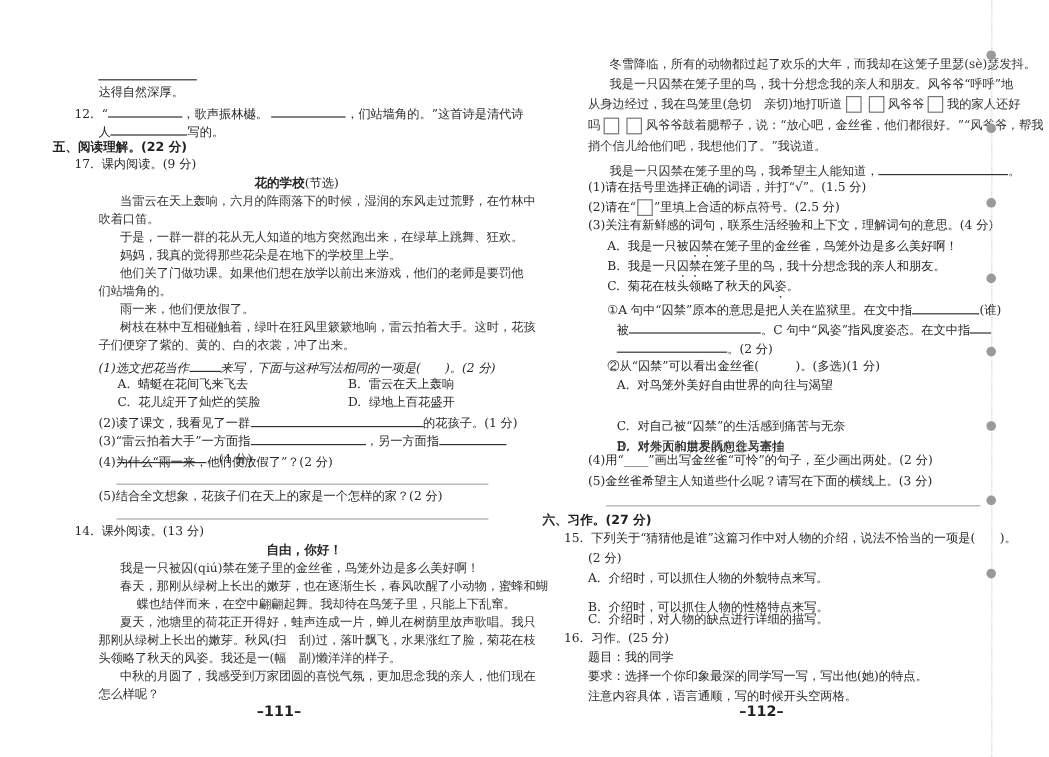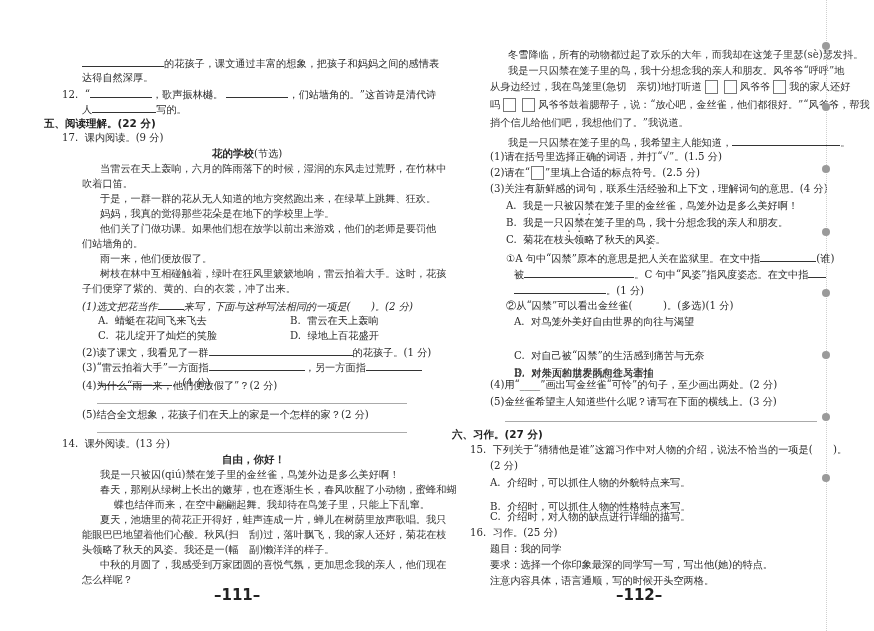--- a/index.html
+++ b/index.html
@@ -7,32 +7,32 @@
     width:874px; height:631px; background:#ffffff; position:relative; overflow:hidden;
     font-family:"DejaVu Serif", "Liberation Serif", serif; color:#2a2a2a;
   }
   .line { position:absolute; font-size:10.2px; line-height:14px; white-space:nowrap; }
   .kai { font-family:"DejaVu Serif", serif; color:#333; }
   .sec { font-family:"DejaVu Sans", "Liberation Sans", sans-serif; font-weight:bold; font-size:10.5px; color:#1f1f1f; }
   .title { font-family:"DejaVu Sans", sans-serif; font-weight:bold; font-size:10.5px; }
   .blank { display:inline-block; border-bottom:1px solid #333; height:11px; vertical-align:baseline; }
   .box { display:inline-block; width:11px; height:12px; border:1px solid #777; vertical-align:middle; margin:0 3px; background:#fff; }
   .rule { position:absolute; height:1px; background:#aaa; }
-  .pagenum { position:absolute; font-family:"DejaVu Sans", "Liberation Sans", sans-serif; font-weight:bold; font-size:15px; color:#222; }
+  .pagenum { position:absolute; font-family:"DejaVu Sans", "Liberation Sans", sans-serif; font-weight:bold; font-size:12px; color:#222; }
   .dotted { position:absolute; left:826px; top:0; width:0; height:631px; border-left:1px dotted #cfcfcf; }
   .hole { position:absolute; left:822px; width:8px; height:8px; border-radius:50%; background:#9a9a9a; }
   .dot-em { text-emphasis: dot; -webkit-text-emphasis: dot; text-emphasis-position: under; }
 </style>
 </head>
 <body>
 
 <div>
 
   <div class="line" style="left:82px;top:55px;">
-    <span class="blank" style="width:82px;"></span><span>的花孩子，课文通过丰富的想象，把孩子和妈妈之间的感情表</span>
+    <span class="blank" style="width:82px;"></span>
   </div>
   <div class="line" style="left:82px;top:71px;">达得自然深厚。</div>
 
   <div class="line" style="left:62px;top:86px;">
     <span>12.</span>&nbsp;&nbsp;<span>“</span><span class="blank" style="width:62px;"></span><span>，歌声振林樾。</span> <span class="blank" style="width:62px;"></span><span>，们站墙角的。”这首诗是清代诗</span>
   </div>
   <div class="line" style="left:82px;top:101px;">
     <span>人</span><span class="blank" style="width:64px;"></span><span>写的。</span>
   </div>
 
@@ -90,21 +90,21 @@
 
   <div class="line" style="left:62px;top:437px;">
     <span>14.</span>&nbsp;&nbsp;<span>课外阅读。(13 分)</span>
   </div>
   <div class="line title" style="left:222px;top:452px;">自由，你好！</div>
 
   <div class="line kai" style="left:100px;top:468px;">我是一只被囚(qiú)禁在笼子里的金丝雀，鸟笼外边是多么美好啊！</div>
   <div class="line kai" style="left:100px;top:483px;">春天，那刚从绿树上长出的嫩芽，也在逐渐生长，春风吹醒了小动物，蜜蜂和蝴</div>
   <div class="line kai" style="left:82px;top:498px;padding-left:32px;">蝶也结伴而来，在空中翩翩起舞。我却待在鸟笼子里，只能上下乱窜。</div>
   <div class="line kai" style="left:100px;top:513px;">夏天，池塘里的荷花正开得好，蛙声连成一片，蝉儿在树荫里放声歌唱。我只</div>
-  <div class="line kai" style="left:82px;top:528px;">能眼巴巴地望着他们心酸。秋风(扫　刮)过，落叶飘飞，我的家人还好，菊花在枝</div>
+  <div class="line kai" style="left:82px;top:528px;">那刚从绿树上长出的嫩芽。秋风(扫　刮)过，落叶飘飞，水果涨红了脸，菊花在枝</div>
   <div class="line kai" style="left:82px;top:543px;">头领略了秋天的风姿。我还是一(幅　副)懒洋洋的样子。</div>
   <div class="line kai" style="left:100px;top:558px;">中秋的月圆了，我感受到万家团圆的喜悦气氛，更加思念我的亲人，他们现在</div>
   <div class="line kai" style="left:82px;top:573px;">怎么样呢？</div>
 
   <div class="pagenum" style="left:214px;top:586px;">–111–</div>
 </div>
 
 <div>
 
   <div class="line kai" style="left:508px;top:48px;">冬雪降临，所有的动物都过起了欢乐的大年，而我却在这笼子里瑟(sè)瑟发抖。</div>
@@ -136,21 +136,21 @@
     <span>C.</span>&nbsp;&nbsp;<span>菊花在枝头领略了秋天的风</span><span class="dot-em">姿</span><span>。</span>
   </div>
 
   <div class="line" style="left:506px;top:250px;">
     <span>①A 句中“囚禁”原本的意思是把人关在监狱里。在文中指</span><span class="blank" style="width:56px;"></span><span>(谁)</span>
   </div>
   <div class="line" style="left:514px;top:266px;">
     <span>被</span><span class="blank" style="width:110px;"></span><span>。C 句中“风姿”指风度姿态。在文中指</span><span class="blank" style="width:18px;"></span>
   </div>
   <div class="line" style="left:514px;top:282px;">
-    <span class="blank" style="width:92px;"></span><span>。(1 分)</span>
+    <span class="blank" style="width:92px;"></span><span>。(2 分)</span>
   </div>
 
   <div class="line" style="left:506px;top:299px;">②从“囚禁”可以看出金丝雀(　　　)。(多选)(1 分)</div>
   <div class="line" style="left:514px;top:315px;">
     <span>A.</span>&nbsp;&nbsp;<span>对鸟笼外美好自由世界的向往与渴望</span>
   </div>
   <div class="line" style="left:514px;top:332px;margin-top:35px;">
     <span>B.</span>&nbsp;&nbsp;<span>对亲人和朋友的想念与牵挂</span>
   </div>
   <div class="line" style="left:514px;top:349px;">

